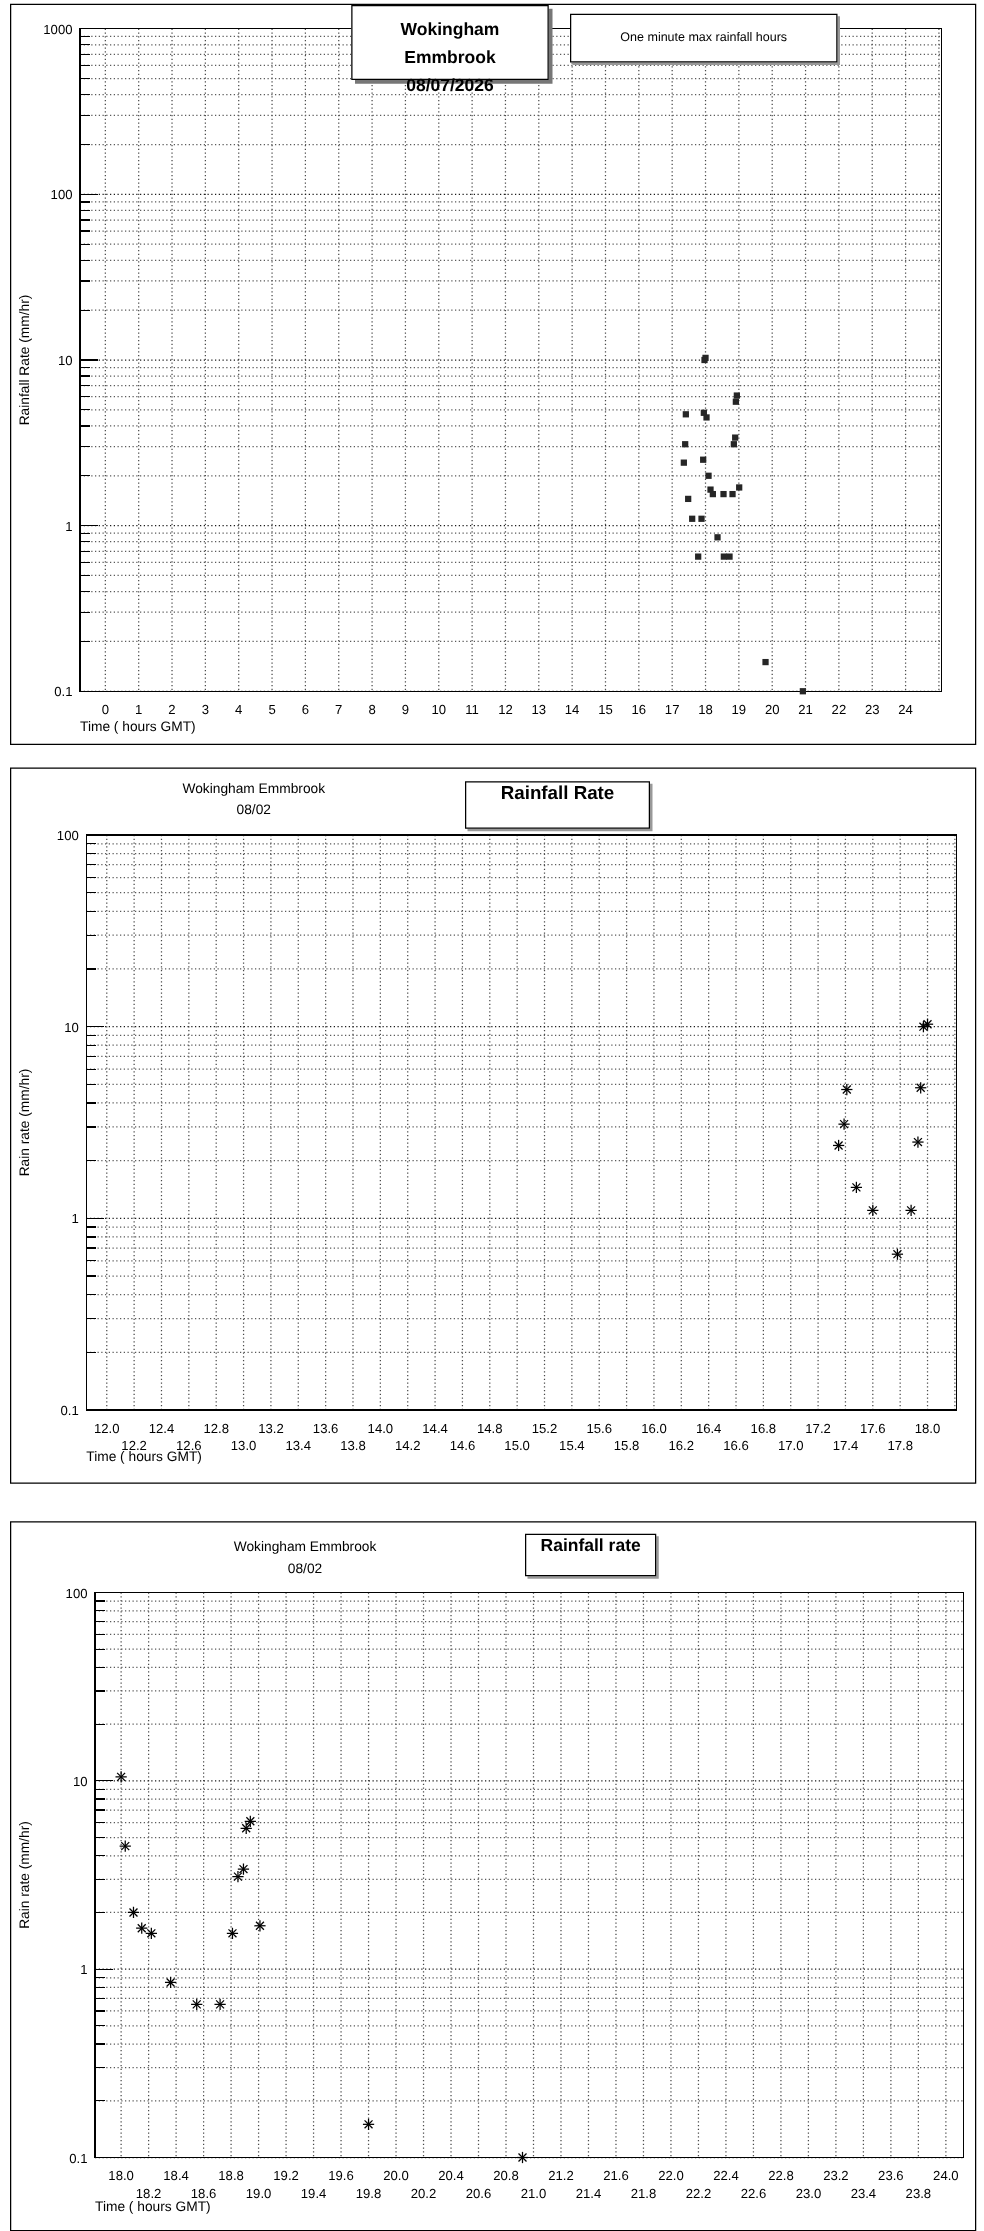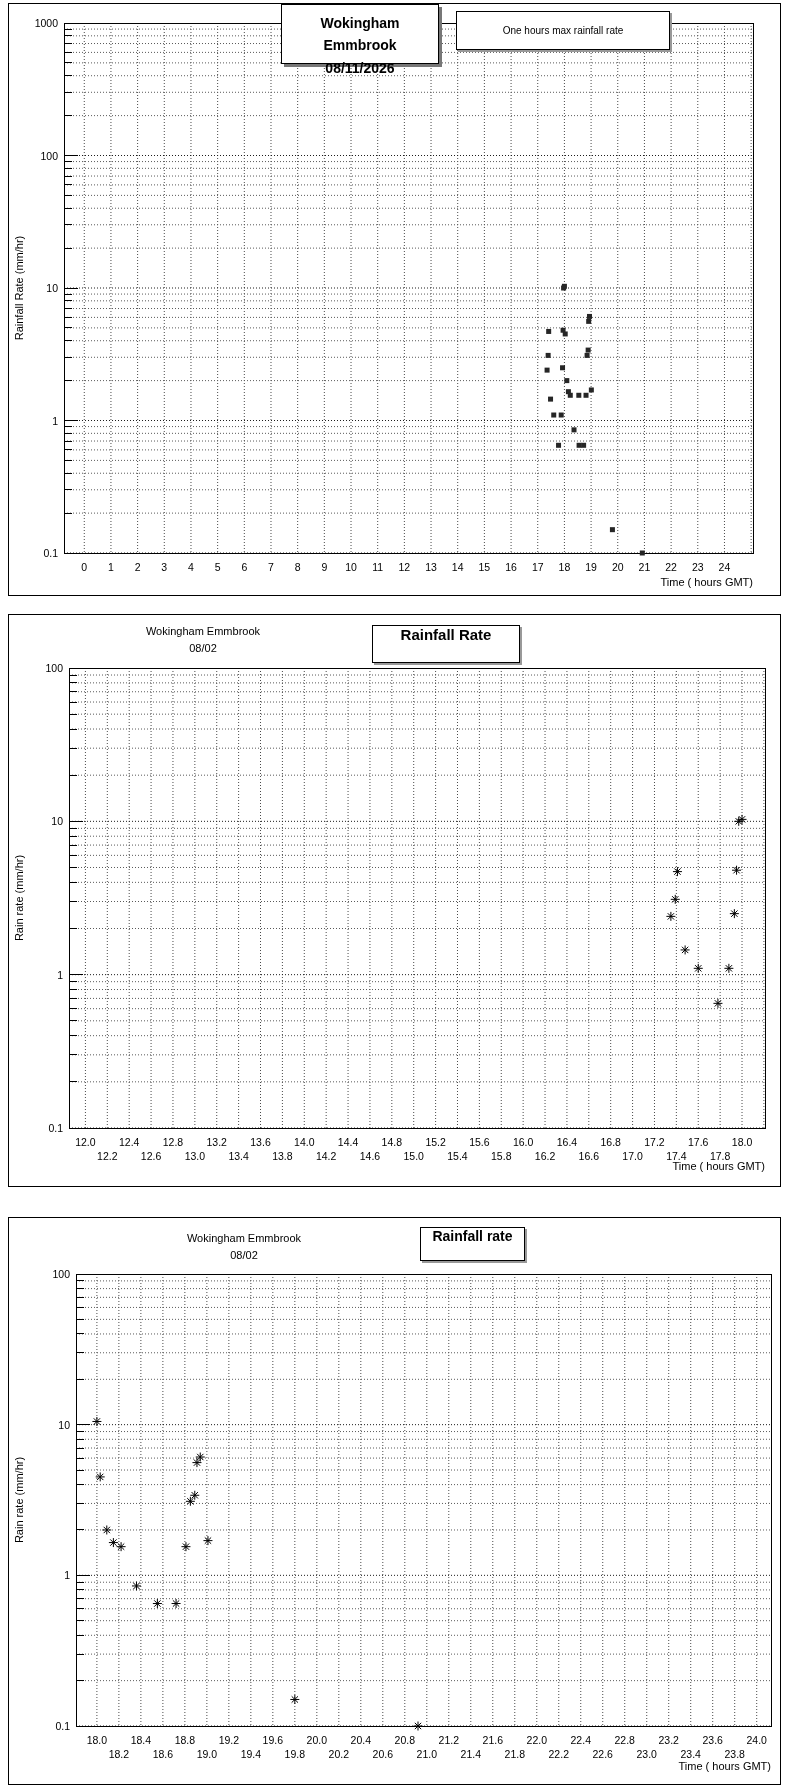--- a/index.html
+++ b/index.html
@@ -29,21 +29,21 @@
       border:1px solid #000;background:#fff;box-shadow:2px 2px 0 #999;
       display:flex;align-items:center;justify-content:center;font-size:10px;z-index:3;}
   .small-title{position:absolute;text-align:center;font-size:11px;line-height:17px;z-index:3;}
   #panel-2 .small-title{left:114px;top:8px;width:160px;}
   #panel-3 .small-title{left:155px;top:12px;width:160px;}
   .boxed-title{position:absolute;border:1px solid #000;background:#fff;
       box-shadow:2px 2px 0 #999;display:flex;align-items:flex-start;justify-content:center;
       font-weight:bold;z-index:3;}
   #panel-2 .boxed-title{left:363px;top:10px;width:146px;height:36px;font-size:15px;}
   #panel-3 .boxed-title{left:411px;top:9px;width:103px;height:32px;font-size:14px;}
-  .x-axis-title{position:absolute;text-align:right;font-size:11px;}
+  .x-axis-title{position:absolute;text-align:left;font-size:11px;}
   #panel-1 .x-axis-title{left:55px;width:689px;top:572px;}
   #panel-2 .x-axis-title{left:60px;width:696px;top:545px;}
   #panel-3 .x-axis-title{left:67px;width:695px;top:542px;}
 </style>
 </head>
 <body>
 
 <div id="root">
 
   <section class="panel" id="panel-1">
@@ -213,24 +213,24 @@
           <rect x="577.1856368563685" y="314.8650864216785" width="5" height="5" class="marker-square"></rect>
           <rect x="577.9858691444058" y="309.94379686107334" width="5" height="5" class="marker-square"></rect>
           <rect x="579.8530778164925" y="383.4655179173787" width="5" height="5" class="marker-square"></rect>
           <rect x="600.9258614014711" y="523.1679081751222" width="5" height="5" class="marker-square"></rect>
           <rect x="630.8012001548587" y="546.5" width="5" height="5" class="marker-square"></rect>
         </g>
         <text class="axis-title" text-anchor="middle" transform="translate(14 284) rotate(-90)">Rainfall Rate (mm/hr)</text>
       </svg>
     <div class="big-title-box">
       <div>Wokingham Emmbrook</div>
-      <div>08/11/2026</div>
+      <div>08/07/2026</div>
     </div>
     <div class="legend-box">
-      <span>One hours max rainfall rate</span>
+      <span>One minute max rainfall hours</span>
     </div>
     <div class="x-axis-title">Time ( hours GMT)</div>
   </section>
 
   <section class="panel" id="panel-2">
     <svg class="plot-svg" width="771" height="571">
         <g>
           <line x1="76.41509433962267" y1="53" x2="76.41509433962267" y2="513" class="grid-v"></line>
           <line x1="98.30188679245298" y1="53" x2="98.30188679245298" y2="513" class="grid-v"></line>
           <line x1="120.18867924528308" y1="53" x2="120.18867924528308" y2="513" class="grid-v"></line>

